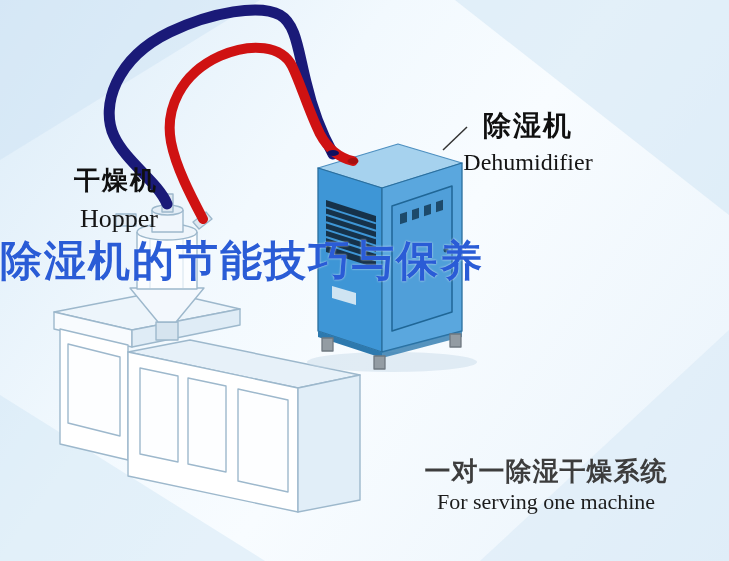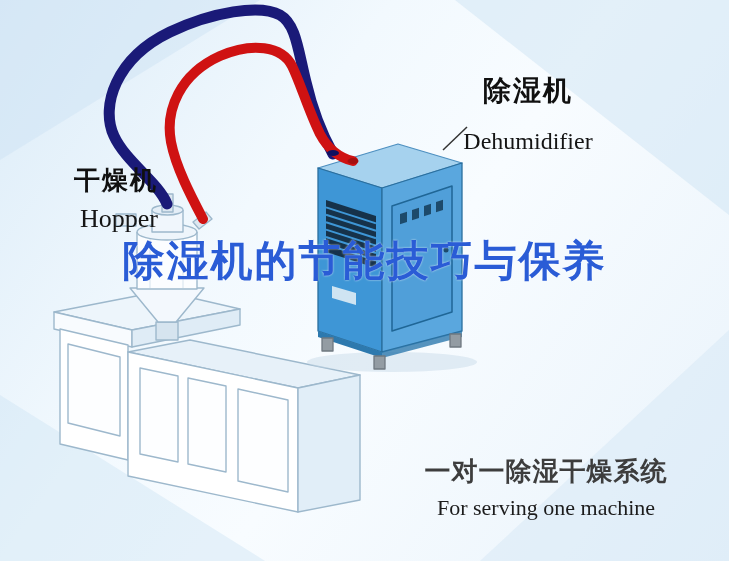--- a/index.html
+++ b/index.html
@@ -8,34 +8,34 @@
     width:729px;height:561px;
     overflow:hidden;
     background:linear-gradient(125deg,#dcecf8 0%,#f2f9fe 35%,#f8fcff 55%,#e9f3fb 100%);
     font-family:"Liberation Sans",sans-serif;
   }
   .stage svg{position:absolute;left:0;top:0;}
   .lbl{position:absolute;color:#111;}
   .lbl .cn{font-weight:700;color:#101010;}
   .lbl .en{font-family:"Liberation Serif",serif;color:#151515;}
   .dehu-label{left:448px;top:72px;width:160px;text-align:center;}
-  .dehu-label .cn{font-size:28px;letter-spacing:2px;}
-  .dehu-label .en{font-size:24px;margin-top:18px;}
+  .dehu-label .cn{font-size:28px;letter-spacing:2px;margin-top:35px;}
+  .dehu-label .en{font-size:24px;margin-top:4px;}
   .hopper-label{left:48px;top:163px;width:110px;text-align:right;}
   .hopper-label .cn{font-size:26px;letter-spacing:2px;}
   .hopper-label .en{font-size:26px;margin-top:6px;}
   .main-title{
     position:absolute;left:0;top:238px;width:100%;
-    text-align:center;font-weight:800;font-size:42px;line-height:46px;
+    font-weight:800;font-size:42px;line-height:46px;
     color:#2a5cd6;letter-spacing:2px;
     text-shadow:0 0 2px rgba(255,255,255,.85);
   }
   .footer-label{left:400px;top:454px;width:292px;text-align:center;}
   .footer-label .cn{font-size:26px;color:#3d3d3d;letter-spacing:1px;text-align:center;}
-  .footer-label .en{font-size:22px;margin-top:6px;color:#1c1c1c;}
+  .footer-label .en{font-size:22px;color:#1c1c1c;}
 </style>
 </head>
 <body>
 
 <div class="stage">
 
   <svg width="729" height="561" viewBox="0 0 729 561">
 
     <g>
       <polygon points="0,0 260,0 0,160" fill="#cfe4f4" opacity="0.55"></polygon>

